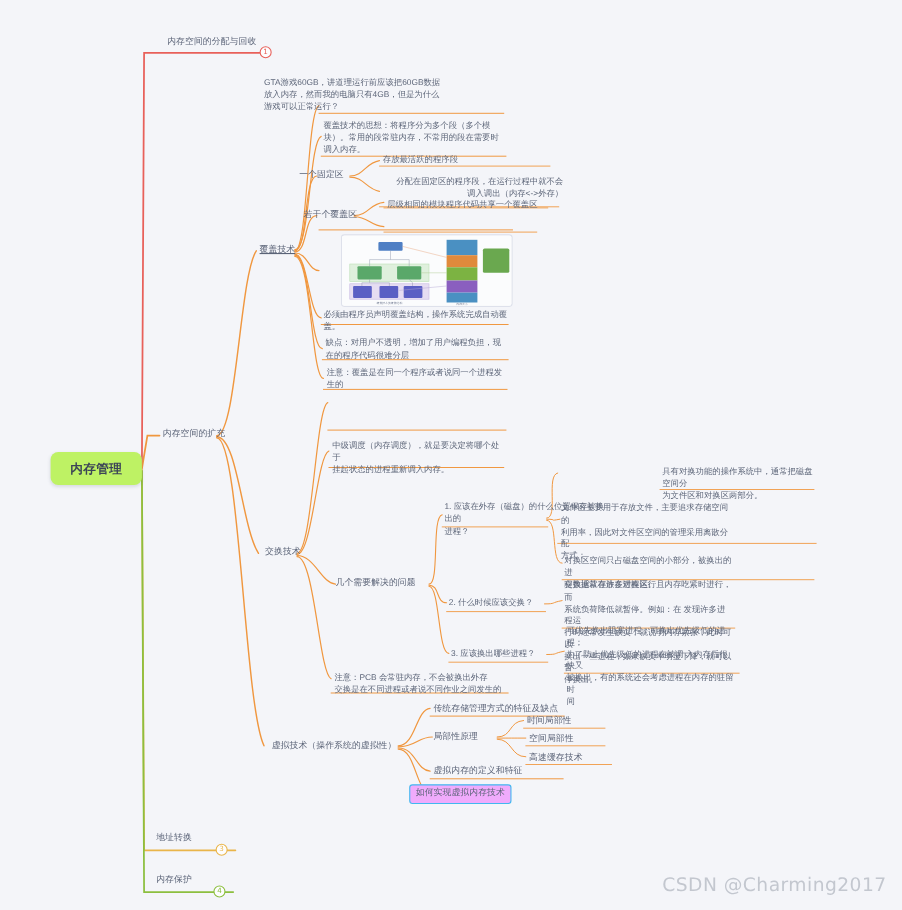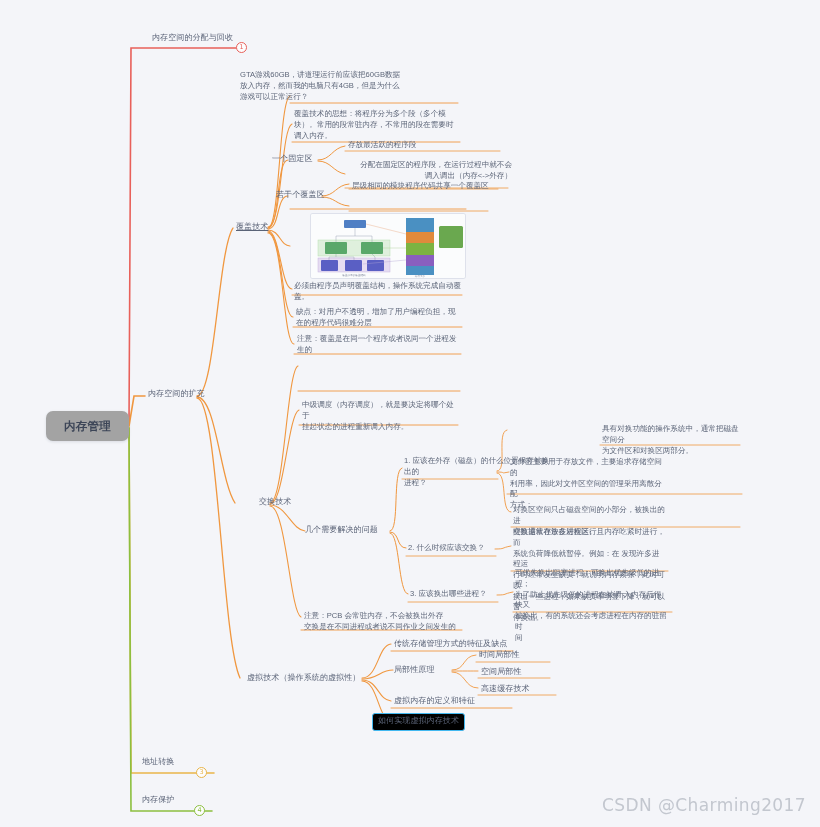--- a/index.html
+++ b/index.html
@@ -31,32 +31,32 @@
     font-size: 7.6px;
     color: #5d6679;
     letter-spacing: 0px;
     line-height: 1.42;
   }
   
   .root {
     position: absolute;
     left: 46px; top: 411px;
     width: 83px; height: 30px;
-    background: #a3a3a3;
+    background: #bef264;
     border-radius: 7px;
     box-shadow: 0 1px 3px rgba(60,70,95,.14);
     display: flex; align-items: center; justify-content: center;
     font-size: 11.5px; font-weight: bold;
     color: #3c4557;
     letter-spacing: .3px;
   }
   
   .selected {
     border: 1.4px solid #42b8f0;
-    background: #000000;
+    background: #f0abfc;
     border-radius: 3px;
     padding: 2px 5px 3px 5px;
   }
   
   .badge {
     position: absolute;
     width: 11px; height: 11px;
     border-radius: 50%;
     border: 1px solid;
     background: #fdfdfe;
@@ -243,21 +243,21 @@
     </svg>
   </div>
 
   <div class="node para" style="left:294px; top:281px; width:168px;">必须由程序员声明覆盖结构，操作系统完成自动覆
 盖。</div>
   <div class="node para" style="left:296px; top:307px; width:166px;">缺点：对用户不透明，增加了用户编程负担，现
 在的程序代码很难分层</div>
   <div class="node para" style="left:297px; top:334px; width:164px;">注意：覆盖是在同一个程序或者说同一个进程发
 生的</div>
 
-  <div class="node lbl" style="left:241px; top:497px;margin-left:18px;">交换技术</div>
+  <div class="node lbl" style="left:241px; top:497px;">交换技术</div>
   <div class="node para" style="left:302px; top:400px; width:158px;">中级调度（内存调度），就是要决定将哪个处于
 挂起状态的进程重新调入内存。</div>
 
   <div class="node lbl" style="left:305px; top:525px;">几个需要解决的问题</div>
 
   <div class="node para" style="left:404px; top:456px; width:152px;">1. 应该在外存（磁盘）的什么位置保存被换出的
 进程？</div>
   <div class="node para" style="left:602px; top:424px; width:140px;">具有对换功能的操作系统中，通常把磁盘空间分
 为文件区和对换区两部分。</div>
   <div class="node para" style="left:510px; top:457px; width:154px;">文件区主要用于存放文件，主要追求存储空间的

